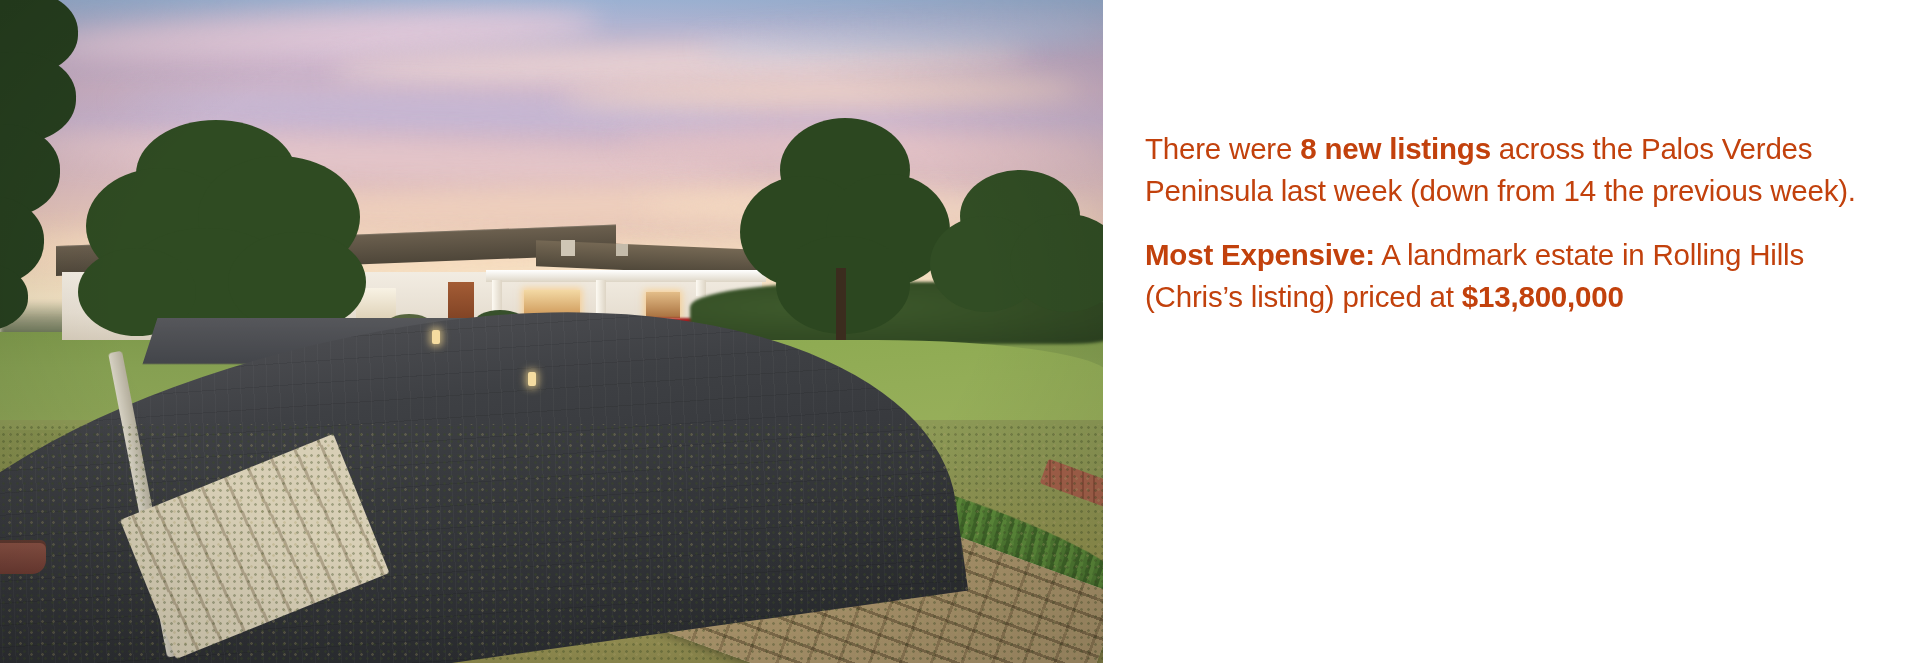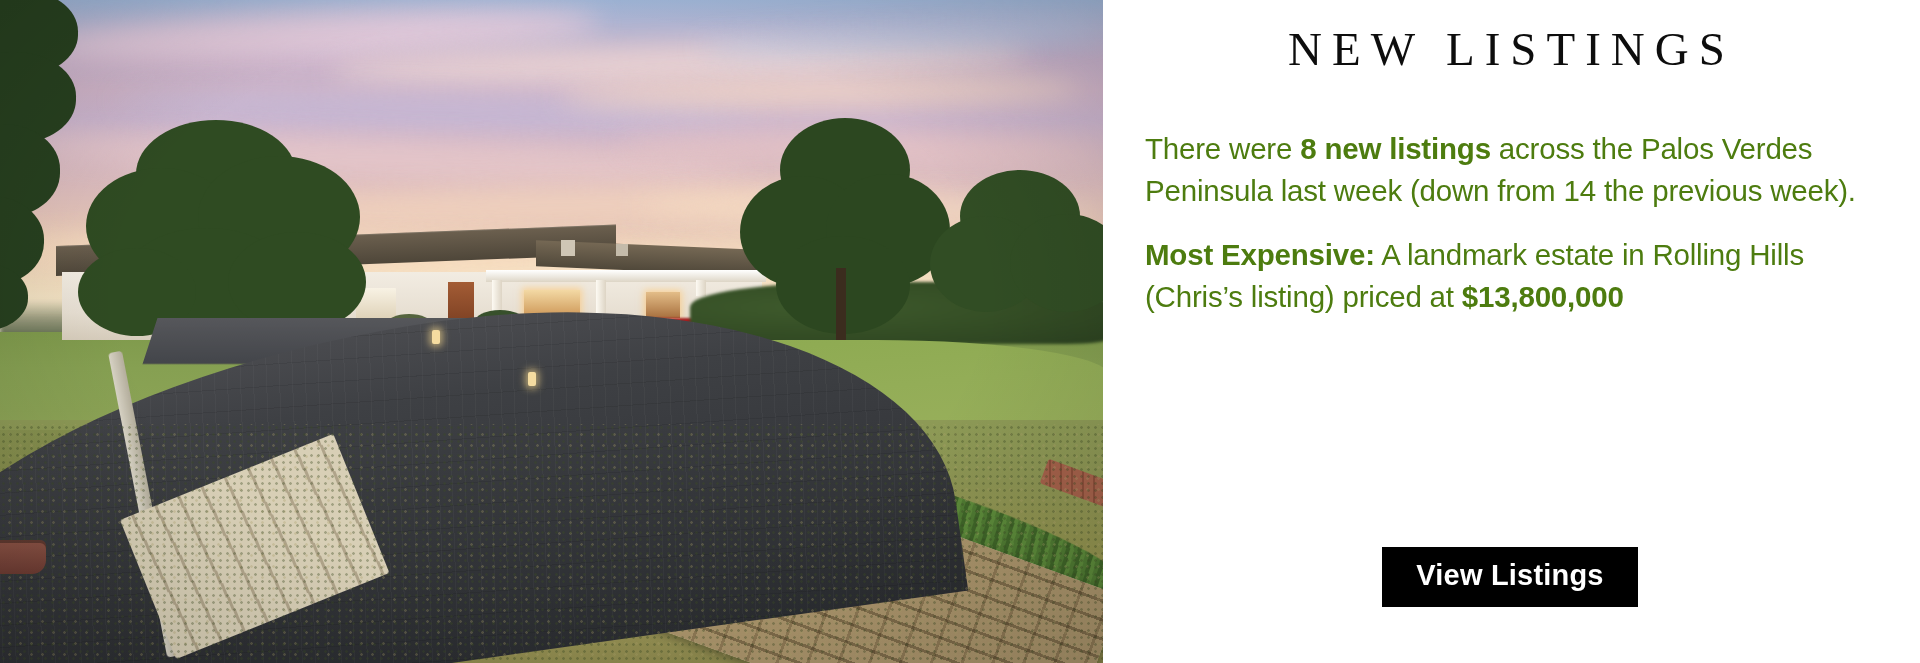--- a/index.html
+++ b/index.html
@@ -286,21 +286,21 @@
     font-weight:400;
     font-size:47px;
     letter-spacing:10px;
     color:#0d0d0d;
     white-space:nowrap;
   }
   .body-block {
     position:absolute;
     left:42px; top:128px;
     width:730px;
-    color:#4d7c0f;
+    color:#c2410c;
     font-size:29.5px;
     line-height:42px;
     letter-spacing:-0.2px;
   }
   .para { margin-bottom:22px; }
   .para:last-of-type { margin-bottom:4px; }
   .para b { font-weight:700; }
   .cta-wrap {
     position:absolute;
     left:42px; top:547px;
@@ -431,25 +431,21 @@
 
     <div class="lawn-speckle"></div>
     <div class="pot"></div>
     <div class="lamp lamp1"></div>
     <div class="lamp lamp2"></div>
 
     <div class="photo-vignette"></div>
   </div>
 
   <div class="text-pane">
-    <div class="headline">NEW LISTINGS</div>
 
     <div class="body-block">
       <p class="para"><span>There were </span><b>8 new listings</b><span> across the Palos Verdes Peninsula last week (down from 14 the previous week).</span></p>
       <p class="para"><b>Most Expensive:</b><span> A landmark estate in Rolling Hills (Chris’s listing) priced at </span><b>$13,800,000</b></p>
     </div>
 
-    <div class="cta-wrap">
-      <button class="cta-button" style="background: rgb(0, 0, 0); color: rgb(255, 255, 255);">View Listings</button>
-    </div>
   </div>
 
 </div>
 
 </body></html>

